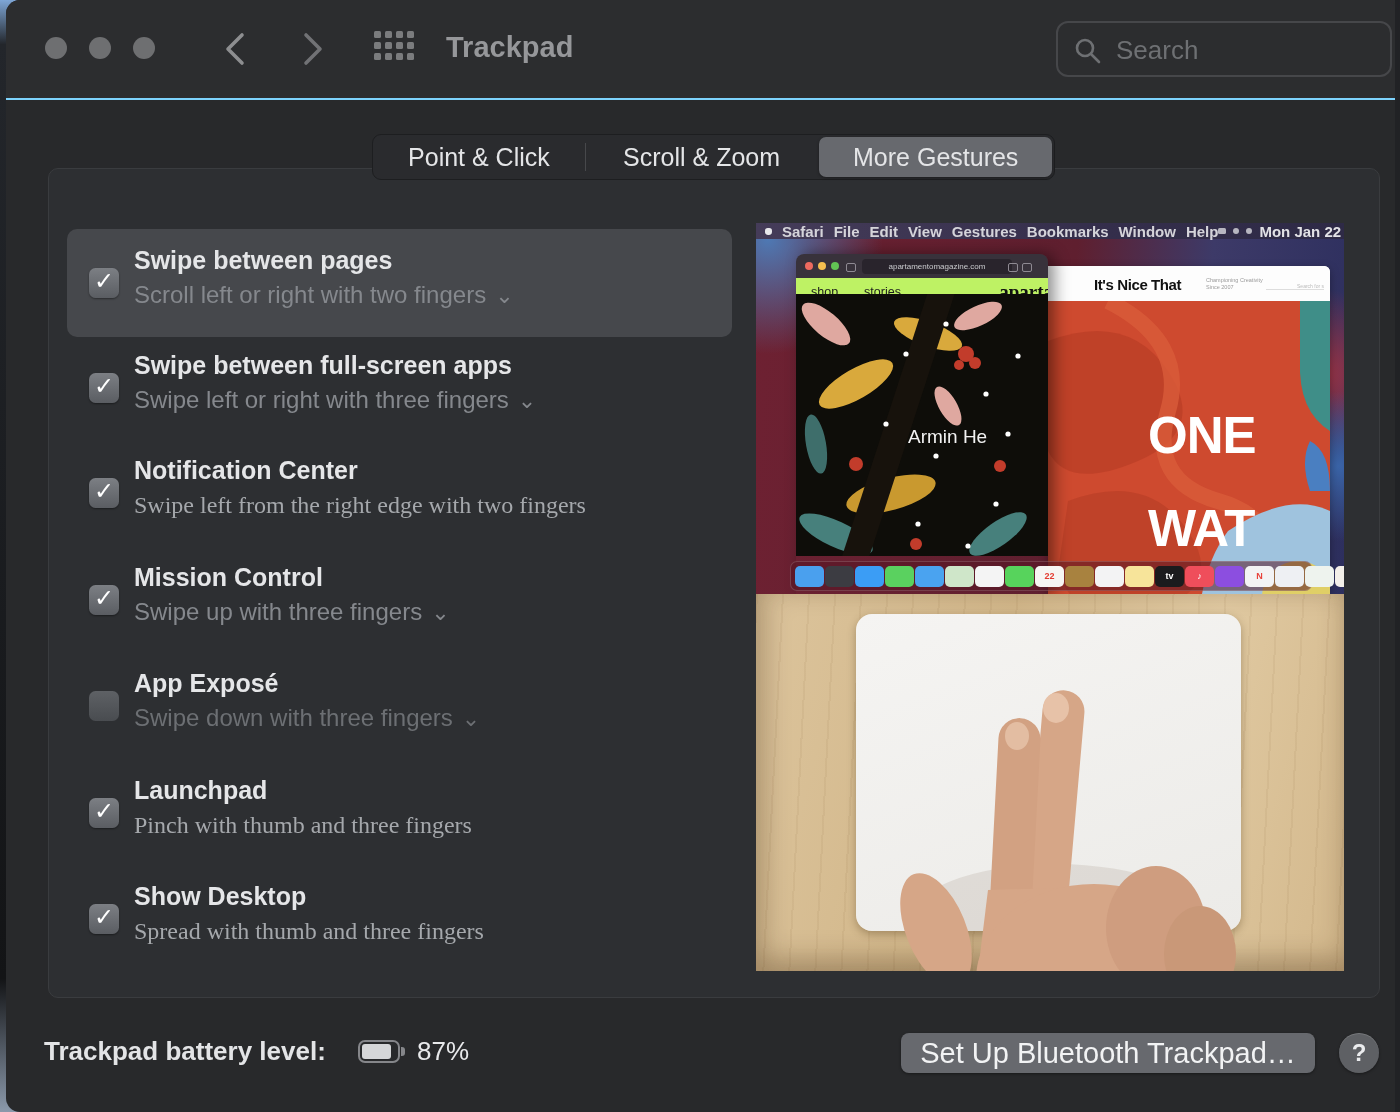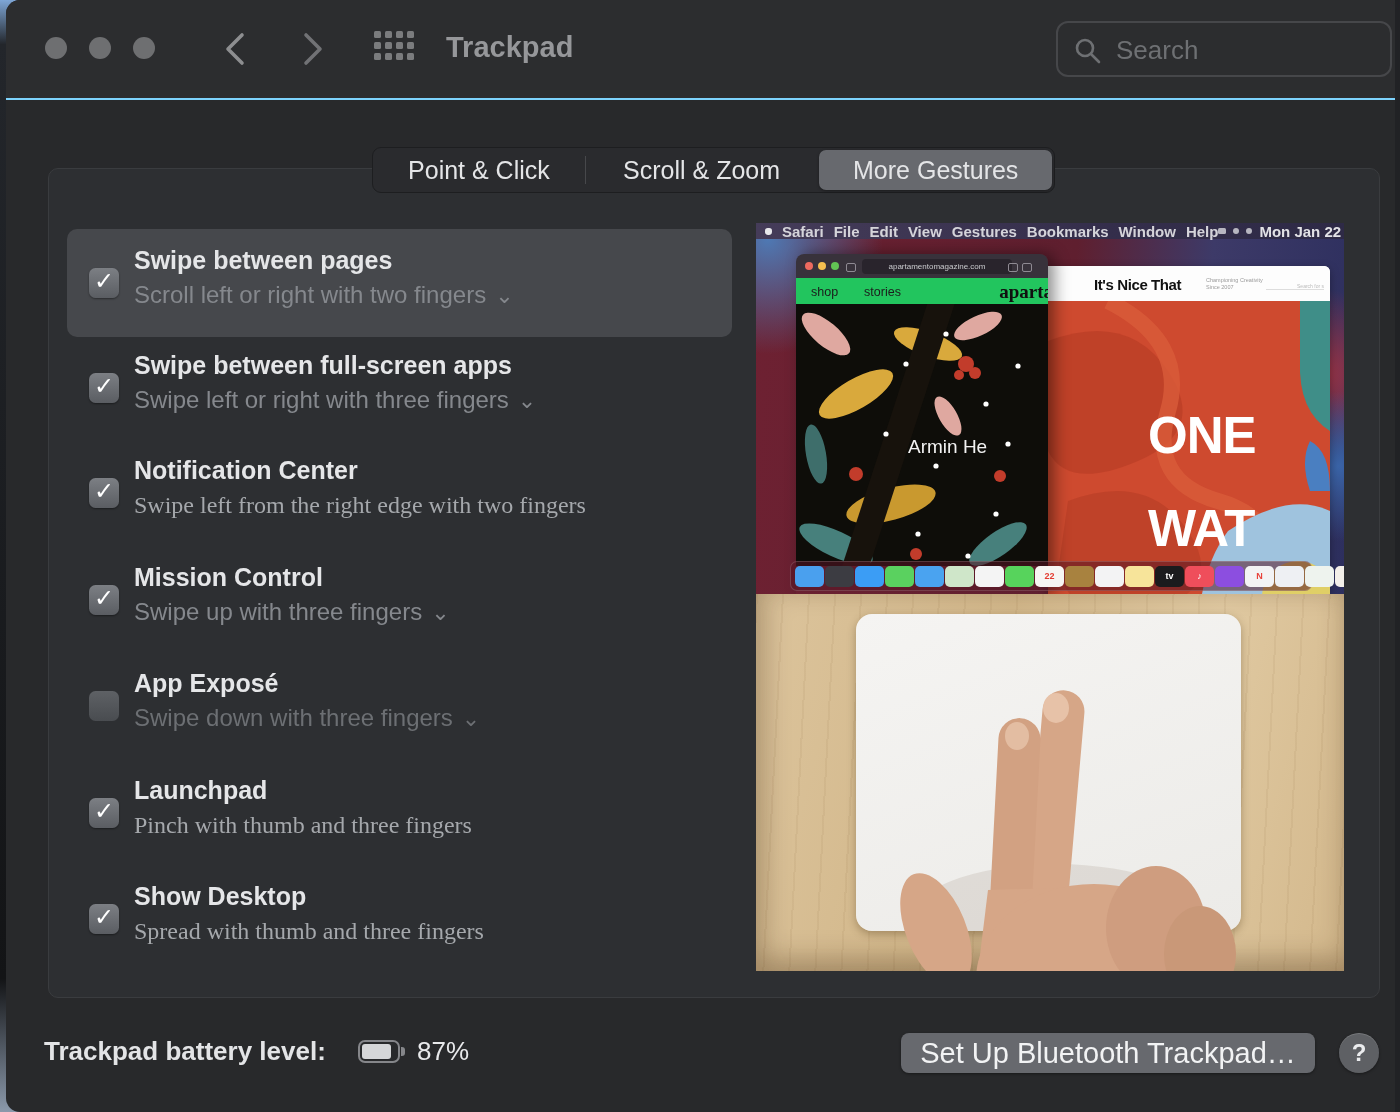--- a/index.html
+++ b/index.html
@@ -21,21 +21,21 @@
   .grid-icon span{background:#7b7c7e;border-radius:1.5px;}
   .win-title{position:absolute;left:440px;top:31px;font-size:29px;font-weight:700;color:#96979a;}
   .searchbox{position:absolute;left:1050px;top:21px;width:336px;height:56px;border:2px solid #46474a;
              border-radius:12px;box-sizing:border-box;background:transparent;}
   .searchbox svg{position:absolute;left:15px;top:13px;}
   .searchbox input{position:absolute;left:56px;top:6px;width:260px;height:40px;background:transparent;border:none;
              outline:none;font-size:26px;color:#c8c9cb;font-family:inherit;}
   .searchbox input::placeholder{color:#6e7073;}
 
   
-  .tabbar{position:absolute;left:366px;top:147px;height:46px;width:683px;background:#2a2b2e;
+  .tabbar{position:absolute;left:366px;top:134px;height:46px;width:683px;background:#2a2b2e;
           border:1px solid #1d1e20;border-radius:9px;box-sizing:border-box;display:flex;align-items:stretch;z-index:5;}
   .tab{display:flex;align-items:center;justify-content:center;font-size:25px;color:#e4e5e7;font-weight:500;
        position:relative;cursor:default;}
   .tab.sel{background:#67696e;border-radius:7px;margin:2px;box-shadow:0 1px 3px rgba(0,0,0,.35);}
   .tab-div{width:1px;background:#47484b;margin:8px 0;}
 
   
   .groupbox{position:absolute;left:42px;top:168px;width:1332px;height:830px;background:#2d2f32;
             border:1px solid #3a3c3f;border-radius:10px;box-sizing:border-box;}
 
@@ -74,21 +74,21 @@
        radial-gradient(circle at 99% 64%, #3a64a8 0%, rgba(58,100,168,0) 12%),
        radial-gradient(circle at 96% 38%, #a03344 0%, rgba(160,51,68,0) 14%),
        linear-gradient(95deg,#6e2132 0%,#5f1f2f 52%,#3d3a68 74%,#2d2f5e 100%);}
   .sf1{position:absolute;left:40px;top:31px;width:252px;bottom:0;border-radius:8px 8px 0 0;overflow:hidden;
        box-shadow:6px 0 16px rgba(0,0,0,.45);z-index:3;}
   .sf1-head{position:relative;height:24px;background:#38323b;}
   .lt{position:absolute;top:8px;width:8px;height:8px;border-radius:50%;}
   .sf-pill{position:absolute;left:66px;top:5px;width:150px;height:15px;border-radius:4px;background:#29242c;
        color:#c9cacd;font-size:8px;display:flex;align-items:center;justify-content:center;white-space:nowrap;}
   .sf-hicon{position:absolute;top:9px;width:8px;height:7px;border:1px solid #8f8a93;border-radius:2px;}
-  .sf1-bar{position:relative;height:26px;background:#22c55e;overflow:hidden;}
+  .sf1-bar{position:relative;height:16px;background:#bef264;overflow:hidden;}
   .shopnav{position:absolute;left:15px;top:7px;font-size:12.5px;color:#1c1c1c;display:flex;gap:26px;}
   .masthead{position:absolute;right:-5px;top:3px;font-family:"Liberation Serif","DejaVu Serif",serif;
        font-weight:700;font-size:19px;color:#101010;}
   .sf1-art{position:relative;height:262px;background:#0e0d09;}
   .caption{position:absolute;left:112px;top:132px;font-size:19px;color:#f2f2f2;white-space:nowrap;z-index:2;}
   .sf2{position:absolute;left:292px;top:43px;right:14px;bottom:0;background:#ffffff;overflow:hidden;
        border-radius:0 6px 0 0;box-shadow:0 3px 10px rgba(0,0,0,.35);z-index:2;}
   .sf2-head{position:relative;height:35px;background:#fdfdfd;}
   .nt-logo{position:absolute;left:46px;top:10px;font-size:15px;font-weight:800;letter-spacing:-.4px;color:#111;
        white-space:nowrap;}

